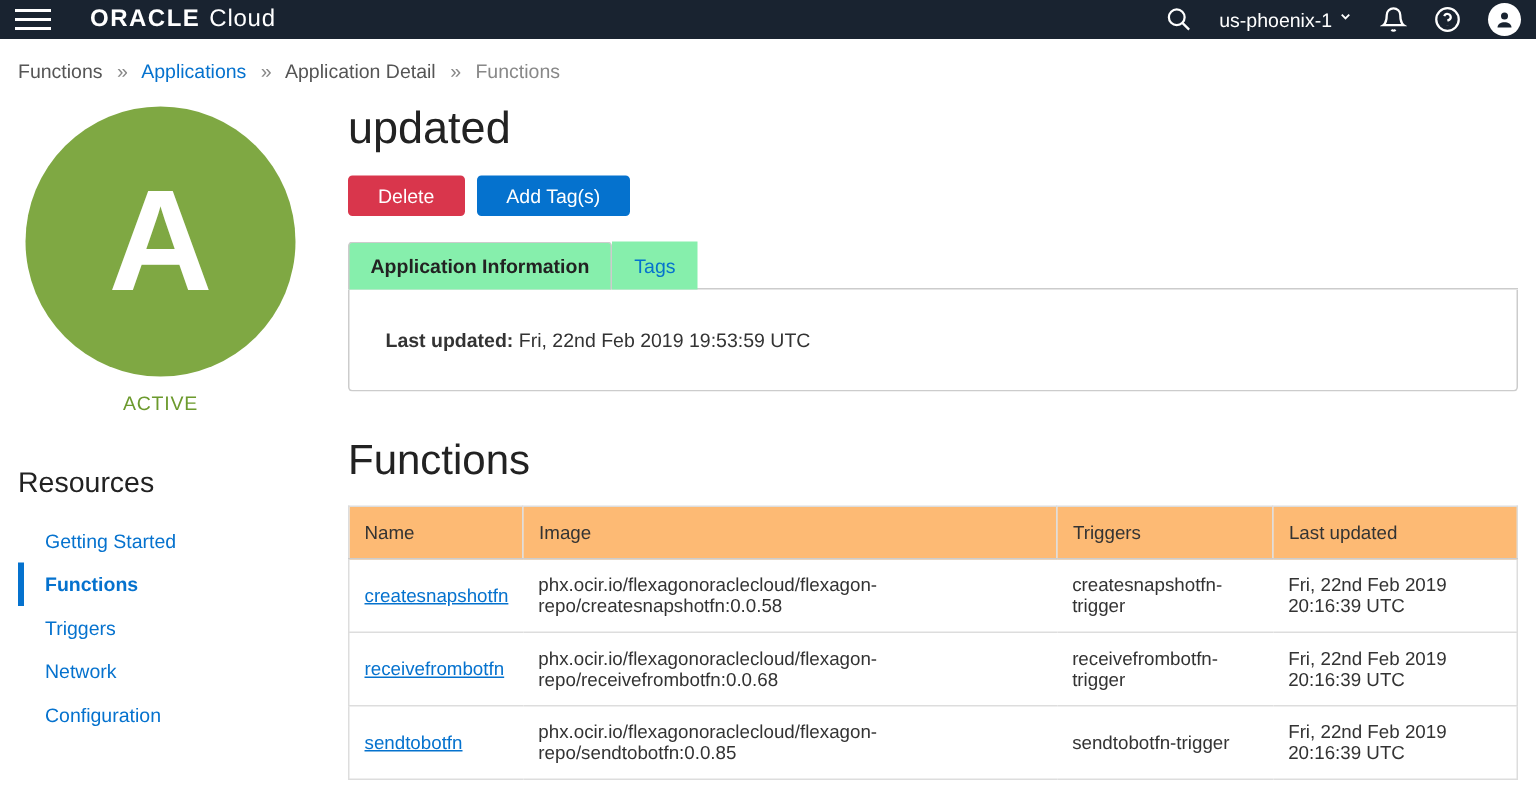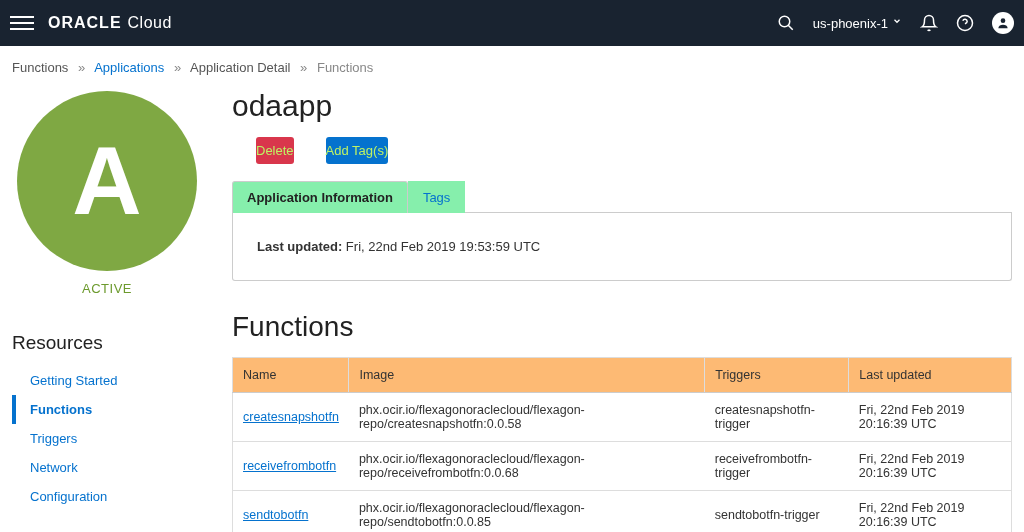--- a/index.html
+++ b/index.html
@@ -1,19 +1,19 @@
 <!DOCTYPE html>
 <html><head>
 <meta charset="utf-8">
 <style>
   * { box-sizing: border-box; margin: 0; padding: 0; }
   body { font-family: -apple-system, BlinkMacSystemFont, "Segoe UI", Helvetica, Arial, sans-serif; font-size: 13px; color: #333; background: #fff; width: 1024px; }
   
   
-  .topbar { background: #192330; color: #fff; height: 46px; display: flex; align-items: center; padding: 0 10px; }
+  .topbar { background: #192330; color: #fff; height: 26px; display: flex; align-items: center; padding: 0 10px; gap: 12px; }
   .hamburger { width: 24px; height: 24px; display: flex; flex-direction: column; justify-content: center; gap: 4px; cursor: pointer; margin-right: 14px; }
   .hamburger span { height: 2px; background: #fff; display: block; }
   .brand { font-size: 16px; letter-spacing: 0.5px; display: flex; align-items: baseline; gap: 6px; }
   .brand-strong { font-weight: 700; letter-spacing: 1px; }
   .brand-light { font-weight: 300; }
   .topbar-spacer { flex: 1; }
   .topbar-actions { display: flex; align-items: center; gap: 18px; }
   .search-icon svg, .bell-icon svg, .help-icon svg, .user-icon svg, .chevron svg { display: block; }
   .region { display: flex; align-items: flex-start; gap: 4px; cursor: pointer; font-size: 13px; }
   .icon-btn { cursor: pointer; display: flex; align-items: center; justify-content: center; }
@@ -37,21 +37,21 @@
   
   
   .resources-h { font-size: 19px; font-weight: 400; color: #222; align-self: flex-start; margin-top: 36px; margin-bottom: 6px; }
   .resources-list { list-style: none; align-self: stretch; margin-top: 6px; }
   .resources-list li { padding: 7px 0 7px 14px; cursor: pointer; color: #0572ce; font-size: 13px; border-left: 4px solid transparent; }
   .resources-list li.active { font-weight: 700; border-left-color: #0572ce; }
   
   
   .app-title { font-size: 30px; font-weight: 400; color: #222; margin-top: 2px; margin-bottom: 14px; }
   .btn-row { display: flex; gap: 8px; margin-bottom: 16px; }
-  .btn { border: none; border-radius: 3px; padding: 6px 0; font-size: 13px; cursor: pointer; color: #bef264; margin-left: 24px; }
+  .btn { border: none; border-radius: 3px; padding: 6px 20px; font-size: 13px; cursor: pointer; color: #ffffff; }
   .btn-danger { background: #d9364c; }
   .btn-primary { background: #0572ce; }
   
   
   .tabs { display: flex; border-bottom: 1px solid #ccc; }
   .tab { padding: 8px 14px; font-size: 13px; cursor: pointer; border: 1px solid transparent; border-bottom: none; position: relative; top: 1px; background: #86efac; }
   .tab.active { border-color: #ccc; font-weight: 700; color: #222; border-radius: 3px 3px 0 0; }
   .tab.inactive { color: #0572ce; }
   
   .info-panel { border: 1px solid #ccc; border-top: none; border-radius: 0 0 3px 3px; padding: 26px 24px; display: flex; gap: 120px; font-size: 13px; }
@@ -142,21 +142,21 @@
     <ul class="resources-list">
       <li>Getting Started</li>
       <li class="active">Functions</li>
       <li>Triggers</li>
       <li>Network</li>
       <li>Configuration</li>
     </ul>
   </div>
 
   <div class="maincol">
-    <h1 class="app-title">odaapp</h1>
+    <h1 class="app-title">updated</h1>
     <div class="btn-row">
       <button class="btn btn-danger">Delete</button>
       <button class="btn btn-primary">Add Tag(s)</button>
     </div>
 
     <div class="tabs">
       <div class="tab active">Application Information</div>
       <div class="tab inactive">Tags</div>
     </div>
     <div class="info-panel">

